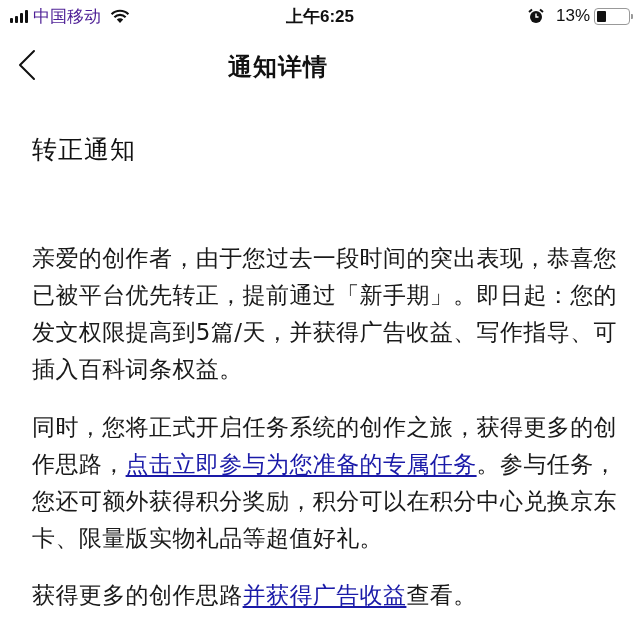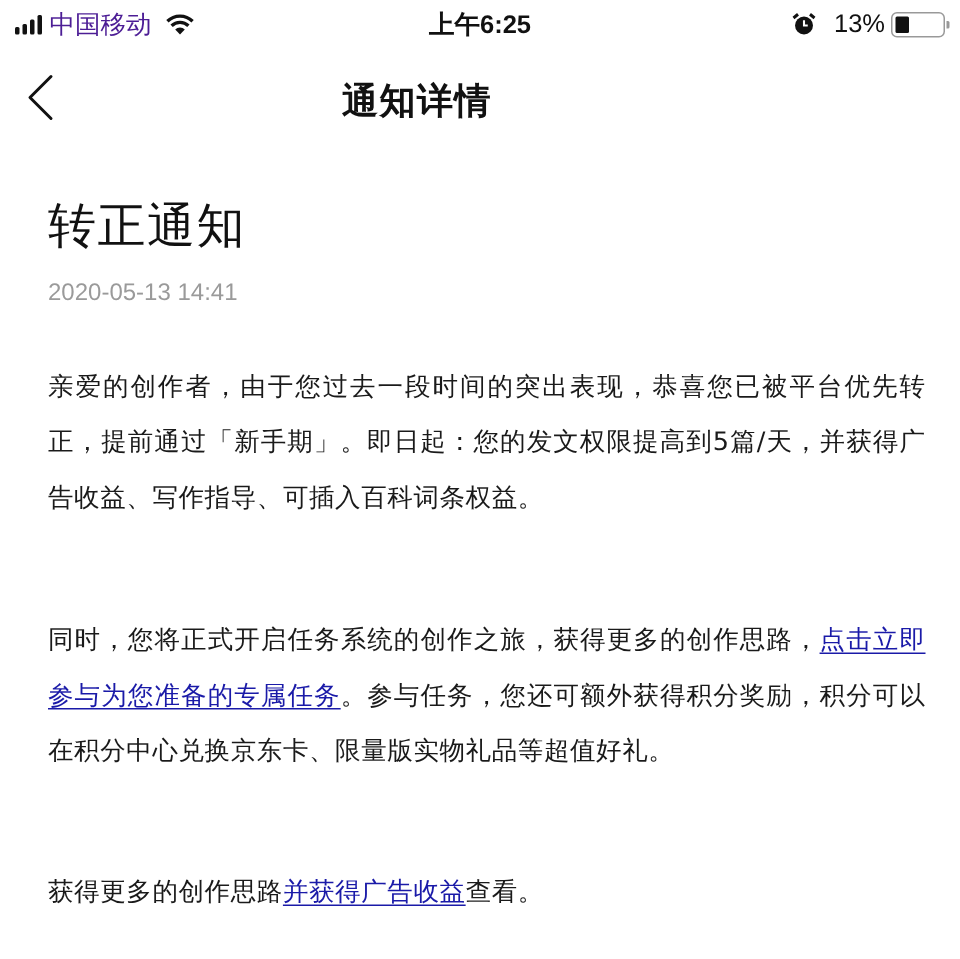--- a/index.html
+++ b/index.html
@@ -36,27 +36,27 @@
     }
 
     .nav-bar { position: absolute; top: 34px; left: 0; width: 556px; height: 66px; }
     .back-btn { position: absolute; left: 14px; top: 14px; width: 30px; height: 34px; cursor: pointer; }
     .nav-title {
       position: absolute; left: 0; right: 0; top: 17px; text-align: center;
       font-size: 24px; font-weight: bold; color: #111; letter-spacing: 1px;
     }
 
     .content { position: absolute; left: 32px; top: 128px; width: 585px; }
-    .notice-title { font-size: 32px; color: #111; letter-spacing: 1px; line-height: 44px; height: 44px; }
+    .notice-title { font-size: 25px; color: #111; letter-spacing: 1px; line-height: 44px; height: 44px; }
     .notice-time {
       margin-top: 13px; font-size: 16px; color: #9a9a9a;
       font-family: "Liberation Sans", "DejaVu Sans", sans-serif; height: 22px; line-height: 22px;
     }
     .para {
-      font-size: 17px; line-height: 37px; color: #1a1a1a;
+      font-size: 23px; line-height: 37px; color: #1a1a1a;
       letter-spacing: 0.4px; text-align: justify;
     }
     .p1 { position: absolute; top: 112px; left: 0; width: 585px; }
     .p2 { position: absolute; top: 281px; left: 0; width: 585px; }
     .p3 { position: absolute; top: 449px; left: 0; width: 585px; }
     a.link { color: #1a1aa8; text-decoration: underline; text-underline-offset: 3px; }
   </style>
 </head>
 <body>
 
@@ -95,20 +95,19 @@
   <div class="back-btn">
     <svg width="30" height="34" viewBox="0 0 30 34">
       <path d="M20 3 L6 17 L20 31" stroke="#111" stroke-width="2" fill="none" stroke-linecap="round" stroke-linejoin="round"></path>
     </svg>
   </div>
   <div class="nav-title">通知详情</div>
 </div>
 
 <div class="content">
   <div class="notice-title">转正通知</div>
-  <div class="notice-time">2020-05-13 14:41</div>
 
   <p class="para p1">亲爱的创作者，由于您过去一段时间的突出表现，恭喜您已被平台优先转正，提前通过「新手期」。即日起：您的发文权限提高到5篇/天，并获得广告收益、写作指导、可插入百科词条权益。</p>
 
   <p class="para p2"><span>同时，您将正式开启任务系统的创作之旅，获得更多的创作思路，</span><a class="link">点击立即参与为您准备的专属任务</a><span>。参与任务，您还可额外获得积分奖励，积分可以在积分中心兑换京东卡、限量版实物礼品等超值好礼。</span></p>
 
   <p class="para p3"><span>获得更多的创作思路</span><a class="link">并获得广告收益</a><span>查看。</span></p>
 </div>
 
 </body></html>

